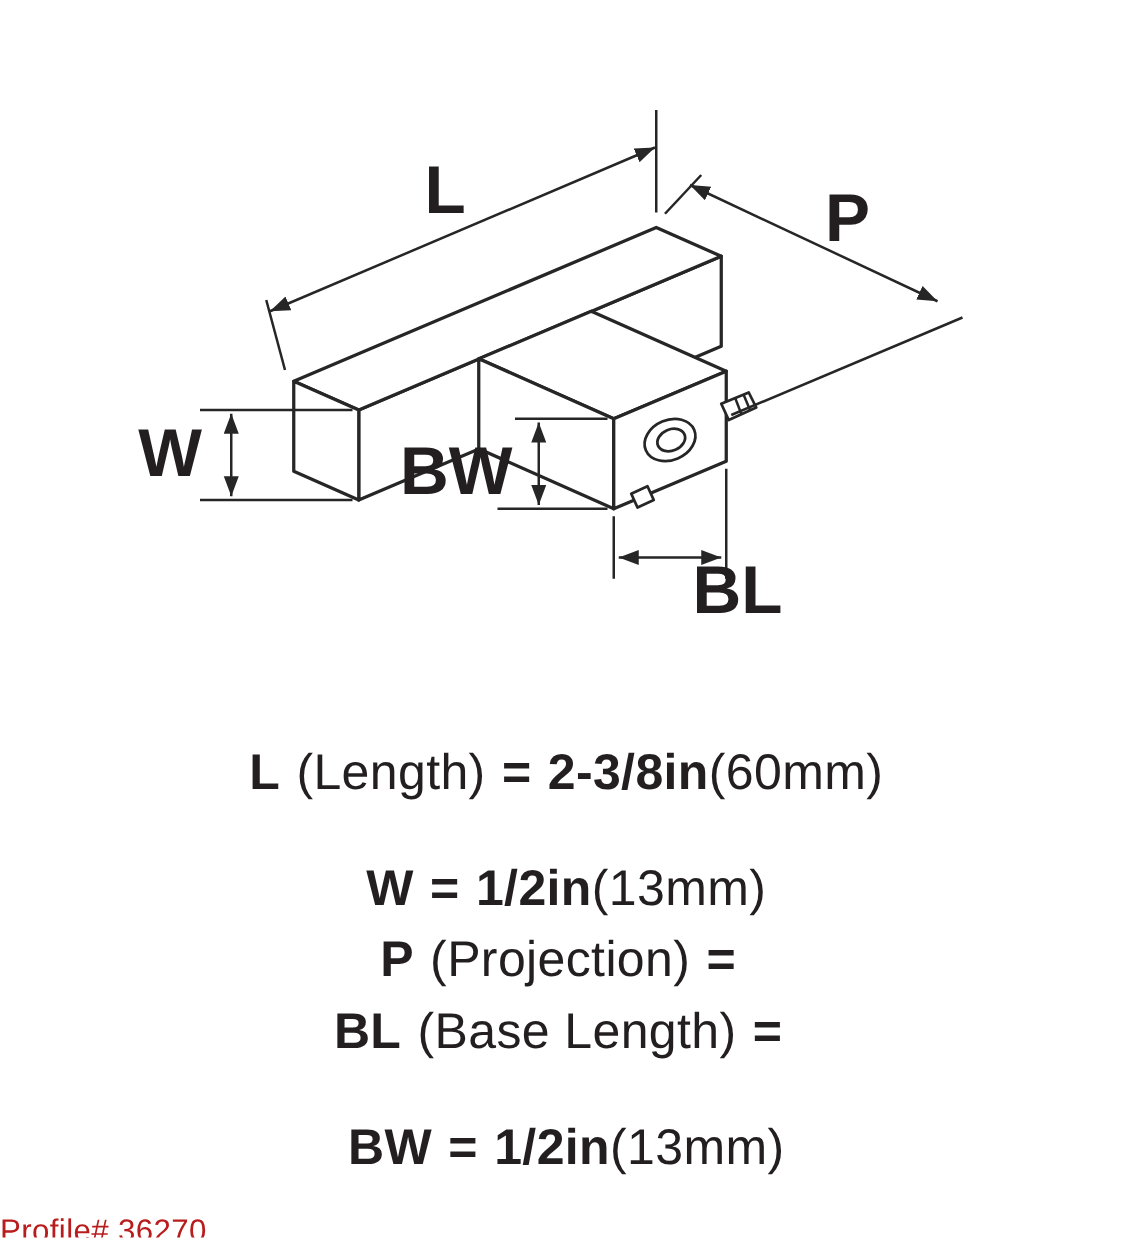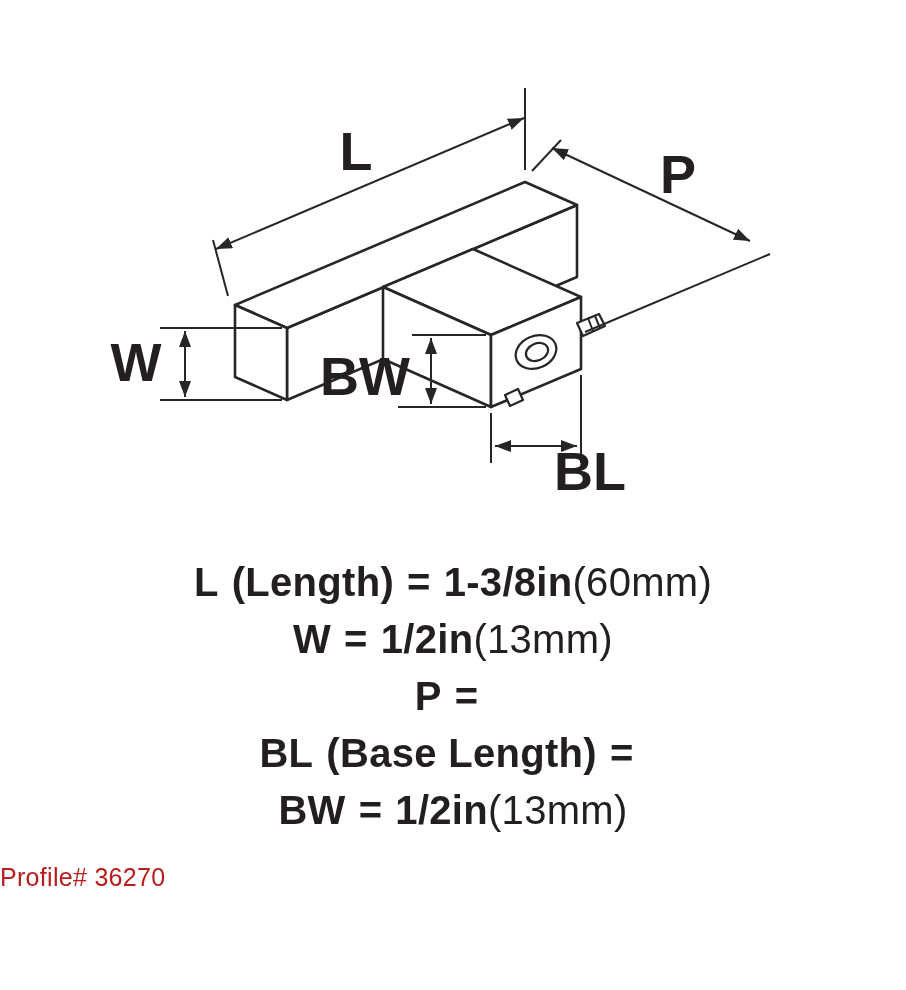--- a/index.html
+++ b/index.html
@@ -10,24 +10,24 @@
   .page{width:906px;height:990px;background:#fff;}
   svg{display:block;}
   .oln{fill:#ffffff;stroke:#262626;stroke-width:2.6;stroke-linejoin:round;}
   .oln2{fill:#ffffff;stroke:#262626;stroke-width:2.2;stroke-linejoin:round;}
   .dim{stroke:#262626;stroke-width:2;fill:none;}
   .lbl{font-family:"Liberation Sans",sans-serif;font-weight:700;font-size:54px;fill:#231f20;}
   .specs{margin-top:34px;}
   .spec-row{display:flex;justify-content:center;align-items:baseline;
     font-size:40px;line-height:57px;letter-spacing:.3px;white-space:pre;}
   .sk{font-weight:700;margin-right:13px;}
-  .sn{font-weight:700;margin-right:13px;}
+  .sn{font-weight:400;margin-right:13px;}
   .se{font-weight:700;margin-right:13px;}
   .sv{font-weight:700;}
-  .sm{font-weight:400;}
+  .sm{font-weight:400;margin-top:36px;}
   .profile{text-align:left;font-size:25px;margin-top:24px;color:#b91c1c;letter-spacing:.3px;}
 </style>
 </head>
 <body>
 
 <div class="page">
 
   <svg width="906" height="520" viewBox="0 0 906 520" xmlns="http://www.w3.org/2000/svg">
     <defs>
       <marker id="arr" orient="auto-start-reverse" markerUnits="userSpaceOnUse" markerWidth="18" markerHeight="14" refX="16" refY="6">
@@ -77,33 +77,34 @@
     <line class="dim" x1="495" y1="446" x2="577" y2="446" marker-start="url(#arr)" marker-end="url(#arr)"></line>
     <text class="lbl" x="590" y="490" text-anchor="middle">BL</text>
   </svg>
 
   <div class="specs">
 
     <div class="spec-row">
       <span class="sk">L</span>
       <span class="sn">(Length)</span>
       <span class="se">=</span>
-      <span class="sv">1-3/8in</span>
+      <span class="sv">2-3/8in</span>
       <span class="sm">(60mm)</span>
     </div>
 
     <div class="spec-row">
       <span class="sk">W</span>
       <span class="se">=</span>
       <span class="sv">1/2in</span>
       <span class="sm">(13mm)</span>
     </div>
 
     <div class="spec-row">
       <span class="sk">P</span>
+      <span class="sn">(Projection)</span>
       <span class="se">=</span>
     </div>
 
     <div class="spec-row">
       <span class="sk">BL</span>
       <span class="sn">(Base Length)</span>
       <span class="se">=</span>
     </div>
 
     <div class="spec-row">

